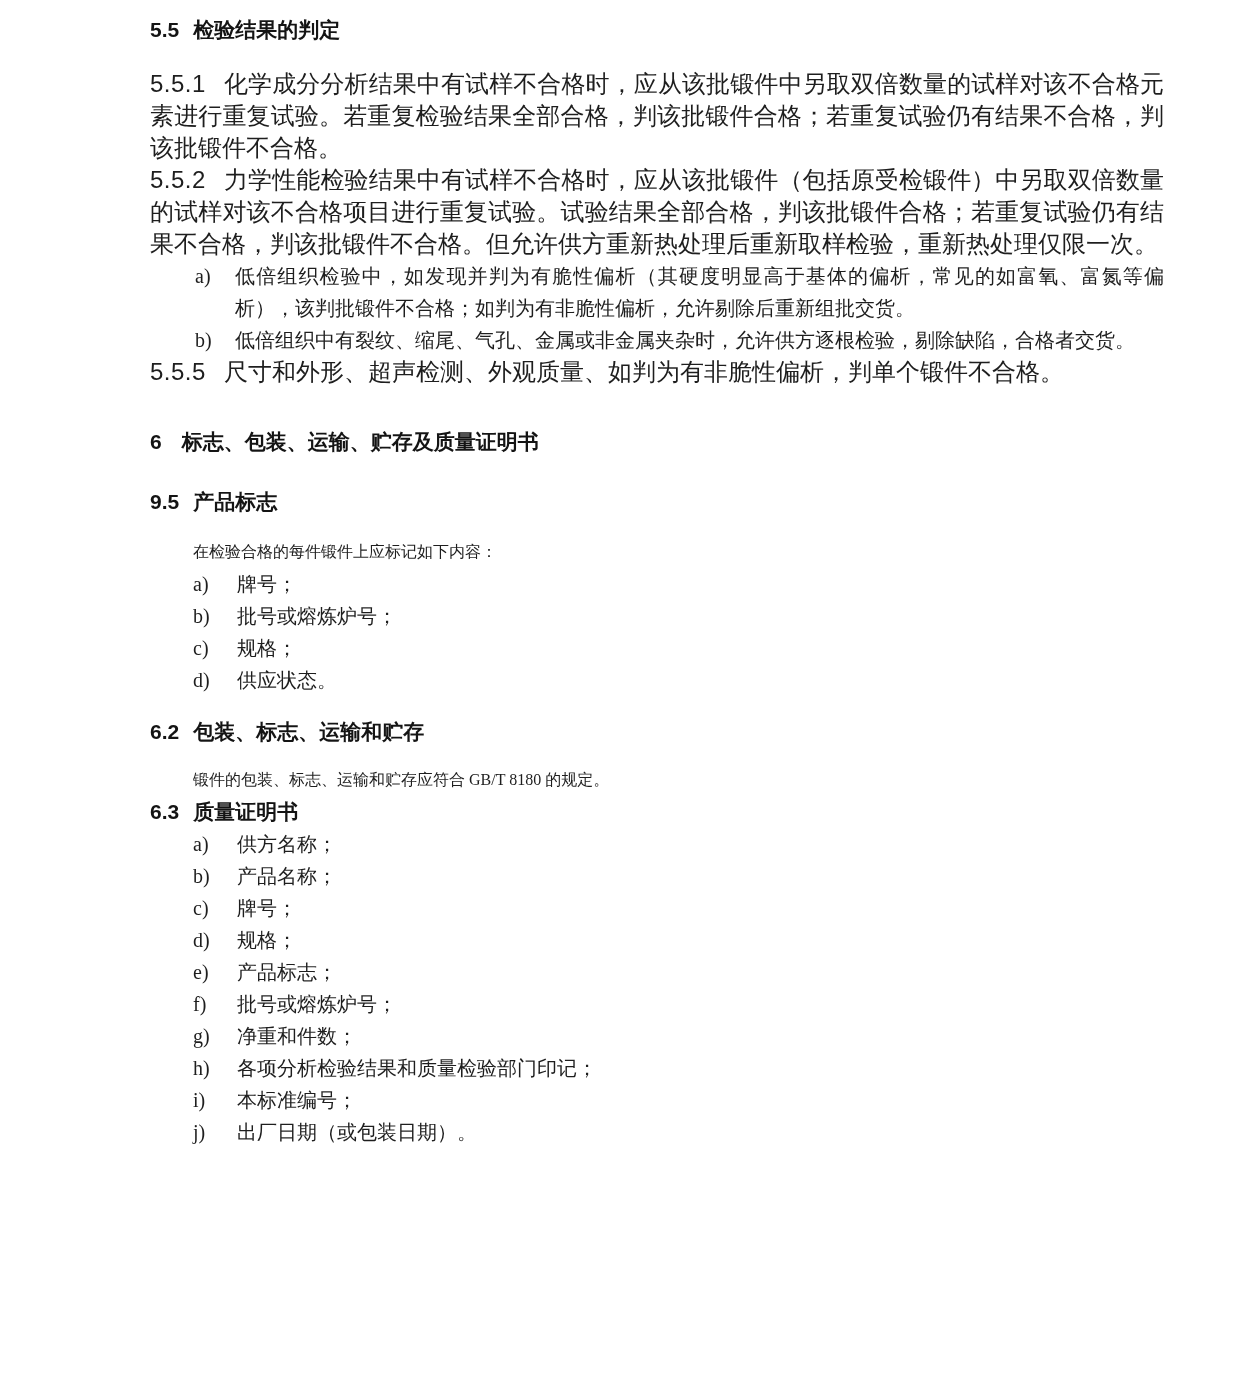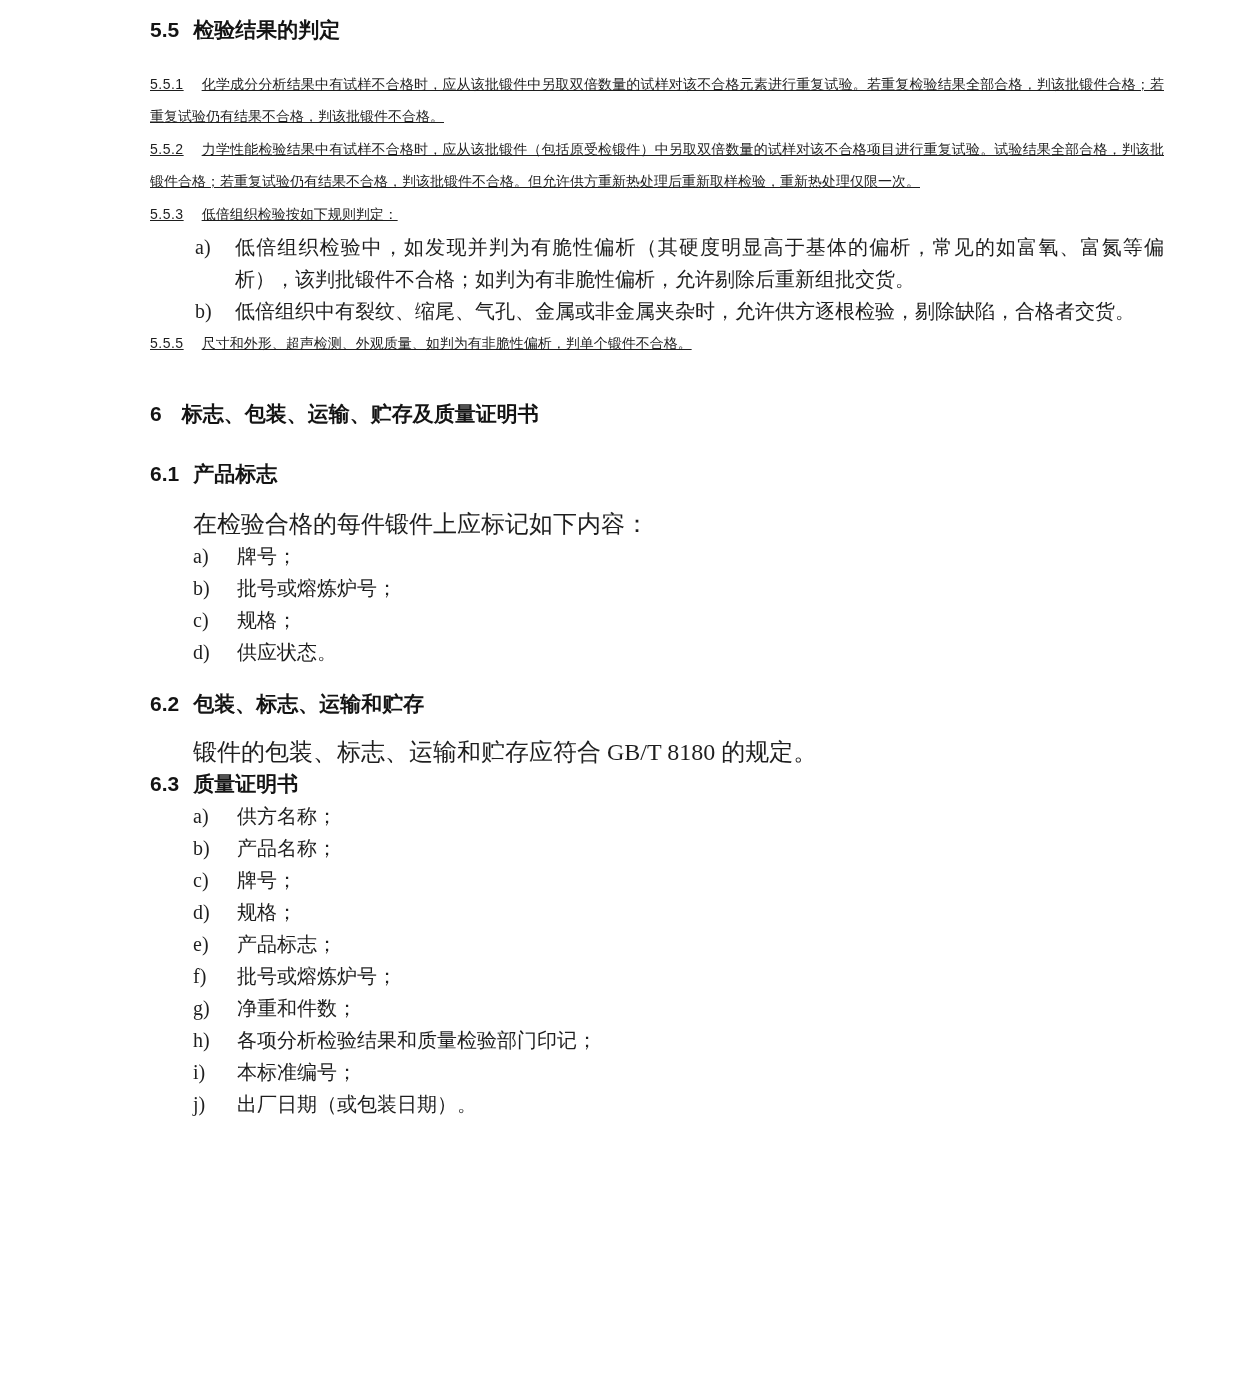--- a/index.html
+++ b/index.html
@@ -19,25 +19,24 @@
     font-weight: bold;
     font-size: 21px;
     line-height: 32px;
     color: #141414;
   }
   .hnum { margin-right: 14px; }
   .hnum.wide { margin-right: 20px; }
 
   
   .para {
-    font-size: 14px;
+    font-size: 24px;
     line-height: 32px;
     text-align: justify;
     text-justify: inter-character;
-    text-decoration: underline;
   }
   .pnum {
     font-family: "Liberation Sans", "DejaVu Sans", sans-serif;
     letter-spacing: 0.5px;
     padding-right: 18px;
     white-space: nowrap;
   }
 
   
   .sub {
@@ -45,21 +44,21 @@
     margin-left: 45px;
     font-size: 20px;
     line-height: 32px;
   }
   .sub .letter { width: 40px; flex: none; }
   .sub .subtext { flex: 1; text-align: justify; text-justify: inter-character; }
 
   
   .indent {
     margin-left: 43px;
-    font-size: 24px;
+    font-size: 16px;
     line-height: 32px;
   }
 
   
   .li {
     display: flex;
     margin-left: 43px;
     font-size: 20px;
     line-height: 32px;
   }
@@ -81,40 +80,39 @@
 <div class="page">
 
   <div class="h2 mb22">
     <span class="hnum">5.5</span><span>检验结果的判定</span>
   </div>
 
   <p class="para"><span class="pnum">5.5.1</span><span>化学成分分析结果中有试样不合格时，应从该批锻件中另取双倍数量的试样对该不合格元素进行重复试验。若重复检验结果全部合格，判该批锻件合格；若重复试验仍有结果不合格，判该批锻件不合格。</span></p>
 
   <p class="para"><span class="pnum">5.5.2</span><span>力学性能检验结果中有试样不合格时，应从该批锻件（包括原受检锻件）中另取双倍数量的试样对该不合格项目进行重复试验。试验结果全部合格，判该批锻件合格；若重复试验仍有结果不合格，判该批锻件不合格。但允许供方重新热处理后重新取样检验，重新热处理仅限一次。</span></p>
 
-  <p class="para"><span class="pnum">5.5.3</span><span>低倍组织检验按如下规则判定：</span></p>
 
   <div class="sub">
     <span class="letter">a)</span>
     <span class="subtext">低倍组织检验中，如发现并判为有脆性偏析（其硬度明显高于基体的偏析，常见的如富氧、富氮等偏析），该判批锻件不合格；如判为有非脆性偏析，允许剔除后重新组批交货。</span>
   </div>
   <div class="sub">
     <span class="letter">b)</span>
     <span class="subtext">低倍组织中有裂纹、缩尾、气孔、金属或非金属夹杂时，允许供方逐根检验，剔除缺陷，合格者交货。</span>
   </div>
 
 
   <p class="para"><span class="pnum">5.5.5</span><span>尺寸和外形、超声检测、外观质量、如判为有非脆性偏析，判单个锻件不合格。</span></p>
 
   <div class="h2 mt38">
     <span class="hnum wide">6</span><span>标志、包装、运输、贮存及质量证明书</span>
   </div>
 
   <div class="h2 mt28">
-    <span class="hnum">6.1</span><span>产品标志</span>
+    <span class="hnum">9.5</span><span>产品标志</span>
   </div>
 
   <p class="indent mt18">在检验合格的每件锻件上应标记如下内容：</p>
 
   <div class="li">
     <span class="letter">a)</span>
     <span class="litext">牌号；</span>
   </div>
   <div class="li">
     <span class="letter">b)</span>

